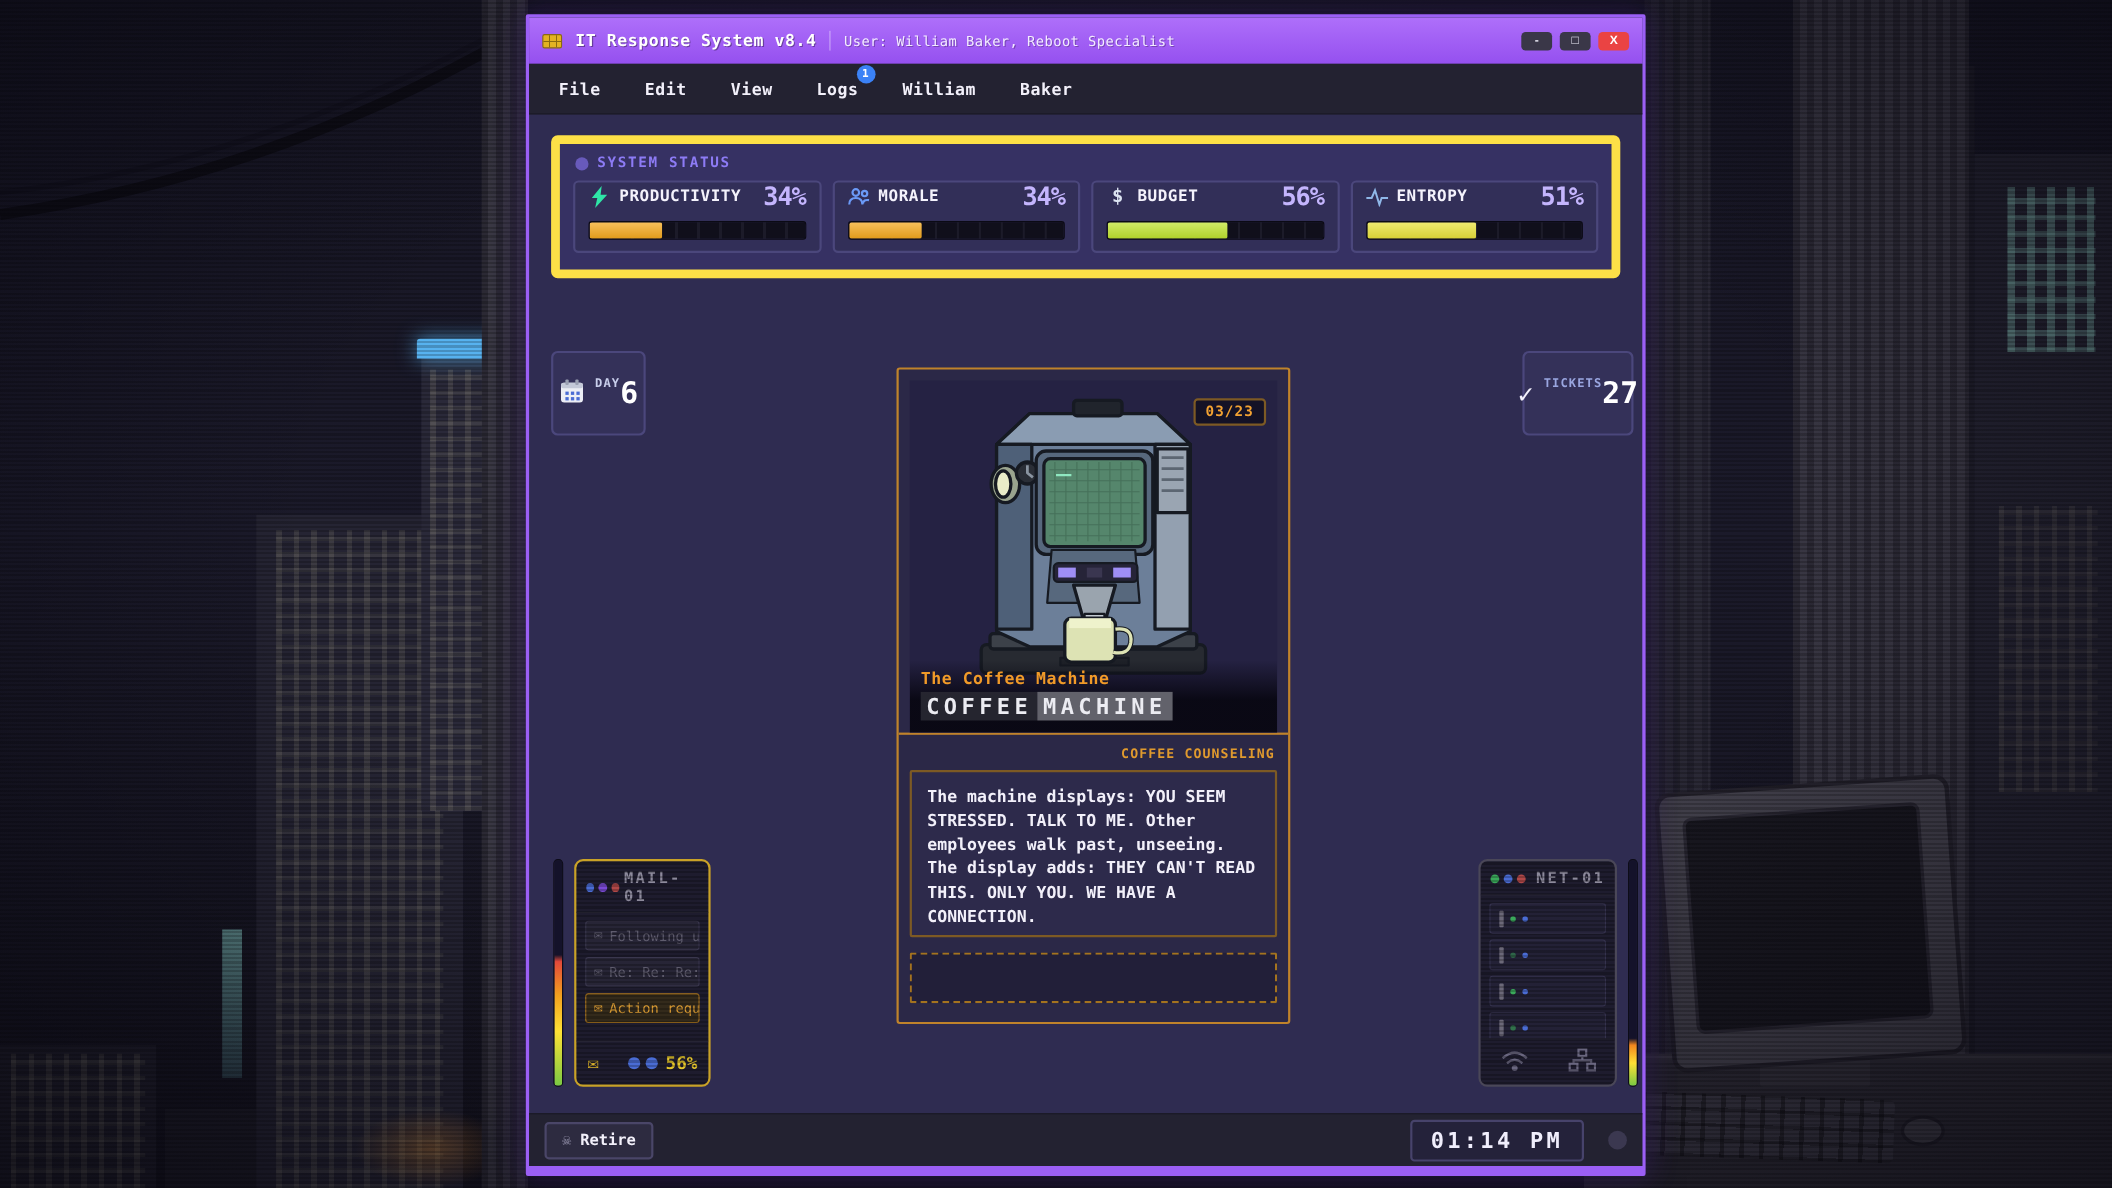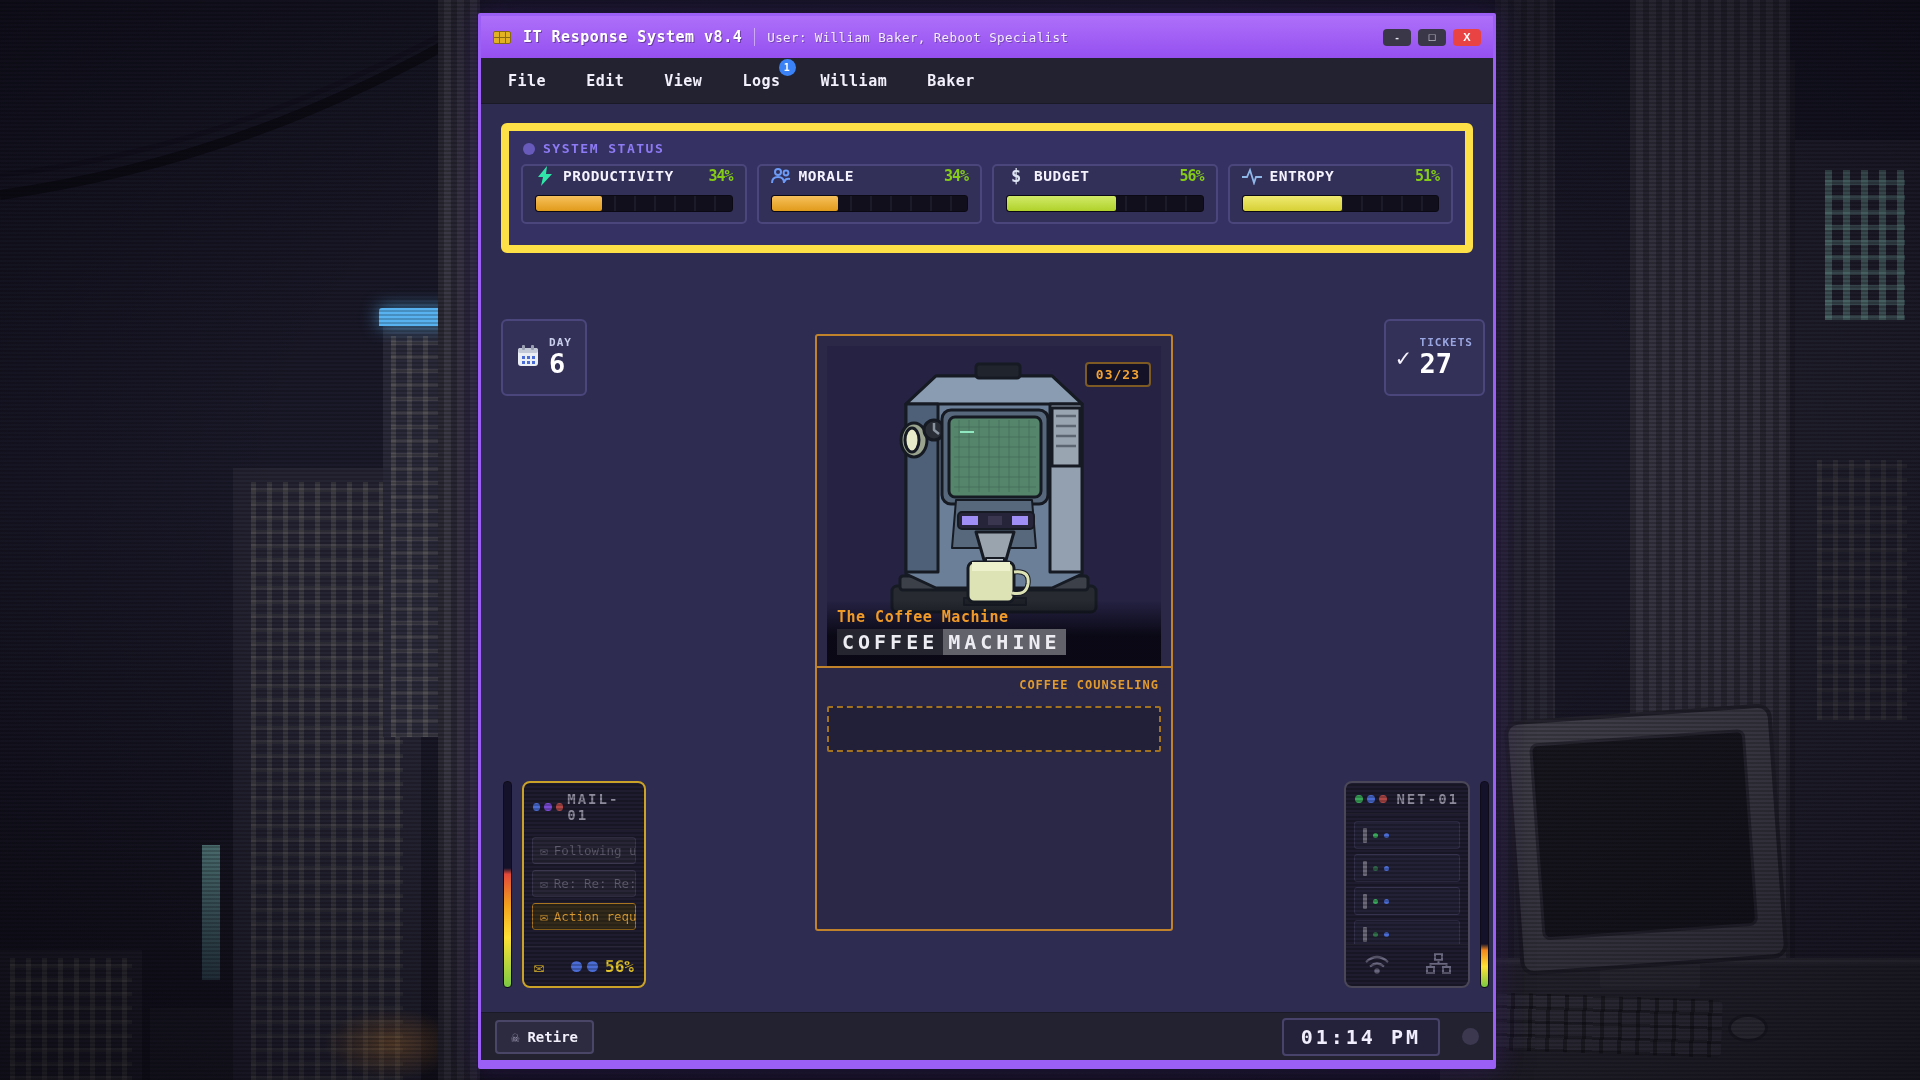--- a/index.html
+++ b/index.html
@@ -91,35 +91,35 @@
   .status-panel { position:absolute; left:20px; top:19px; width:972px; height:130px;
       background:#363163; border:8px solid #fde047; border-radius:6px; padding:8px 12px; }
   .sp-head { display:flex; align-items:center; gap:8px; margin:2px 0 8px 2px; }
   .sp-dot { width:12px; height:12px; border-radius:50%; background:#7a68d8; opacity:.75; }
   .sp-title { color:#8d7bf5; font-size:13px; font-weight:bold; letter-spacing:1.5px; }
   .sp-row { display:flex; gap:10px; }
   .meter-card { flex:1; background:#322f58; border:2px solid #4b477c; border-radius:5px;
       padding:0 12px 10px; }
   .mc-top { display:flex; align-items:center; gap:8px; }
   .mc-label { color:#f4f2fc; font-size:14.5px; font-weight:bold; letter-spacing:.5px; }
-  .mc-value { margin-left:auto; color:#84cc16; font-size:15px; font-weight:bold; letter-spacing:-1px; }
+  .mc-value { margin-left:auto; color:#c4b5fd; font-size:23px; font-weight:bold; letter-spacing:-1px; }
   .mc-icon { width:20px; height:20px; display:flex; align-items:center; justify-content:center; }
   .dollar { color:#dde4f2; font-size:17px; font-weight:bold; }
   .track { margin-top:9px; height:17px; border-radius:3px; position:relative; overflow:hidden;
       background:repeating-linear-gradient(90deg,#100f1b 0 18px,#1c1b29 18px 20px);
       border:1px solid #0b0a14; }
   .fill { position:absolute; left:0; top:0; bottom:0; border-radius:2px;
       background-image:linear-gradient(180deg, rgba(255,255,255,.28), rgba(0,0,0,.08)); }
 
   
   .pill-box { position:absolute; background:#343159; border:2px solid #4b477c; border-radius:6px;
       display:flex; align-items:center; justify-content:center; gap:9px; }
   .day-box { left:20px; top:215px; width:86px; height:77px; }
   .tickets-box { left:903px; top:215px; width:101px; height:77px; }
-  .pb-col { display:flex; flex-direction:column; line-height:1.1; }
+  .pb-col { display:flex; line-height:1.1; }
   .pb-label { color:#c9cfec; font-size:11px; font-weight:bold; letter-spacing:1px; }
   .pb-value { color:#fff; font-size:27px; font-weight:bold; }
   .check { color:#f4f2fc; font-size:24px; font-weight:bold; }
 
   
   .card { position:absolute; left:334px; top:230px; width:358px; height:597px;
       background:#2b2847; border:2px solid #c0832b; border-radius:3px; padding:10px; }
   .card-img { position:relative; height:320px; background:#252243; overflow:hidden; }
   .date-badge { position:absolute; top:16px; right:10px; background:#141226; border:2px solid #7d5a24;
       border-radius:4px; color:#f2a232; font-size:13px; font-weight:bold; letter-spacing:1px;
@@ -395,20 +395,21 @@
         </svg>
         <div class="name-band">
           <div class="card-title">The Coffee Machine</div>
           <div class="card-sub">
             <span class="chip1">COFFEE</span><span class="chip2">MACHINE</span>
           </div>
         </div>
       </div>
       <div class="card-divider"></div>
       <div class="section-label">COFFEE COUNSELING</div>
+      <div class="event-box">The machine displays: YOU SEEM STRESSED. TALK TO ME. Other employees walk past, unseeing. The display adds: THEY CAN'T READ THIS. ONLY YOU. WE HAVE A CONNECTION.</div>
       <div class="choice-slot"></div>
     </div>
 
     <div class="vmeter mail-m"></div>
     <div class="widget mail-w">
       <div class="w-head">
         <span class="w-dot" style="background: rgb(74, 108, 212);"></span>
         <span class="w-dot" style="background: rgb(122, 74, 212);"></span>
         <span class="w-dot" style="background: rgb(176, 72, 72);"></span>
         <span class="w-title">MAIL-01</span>

